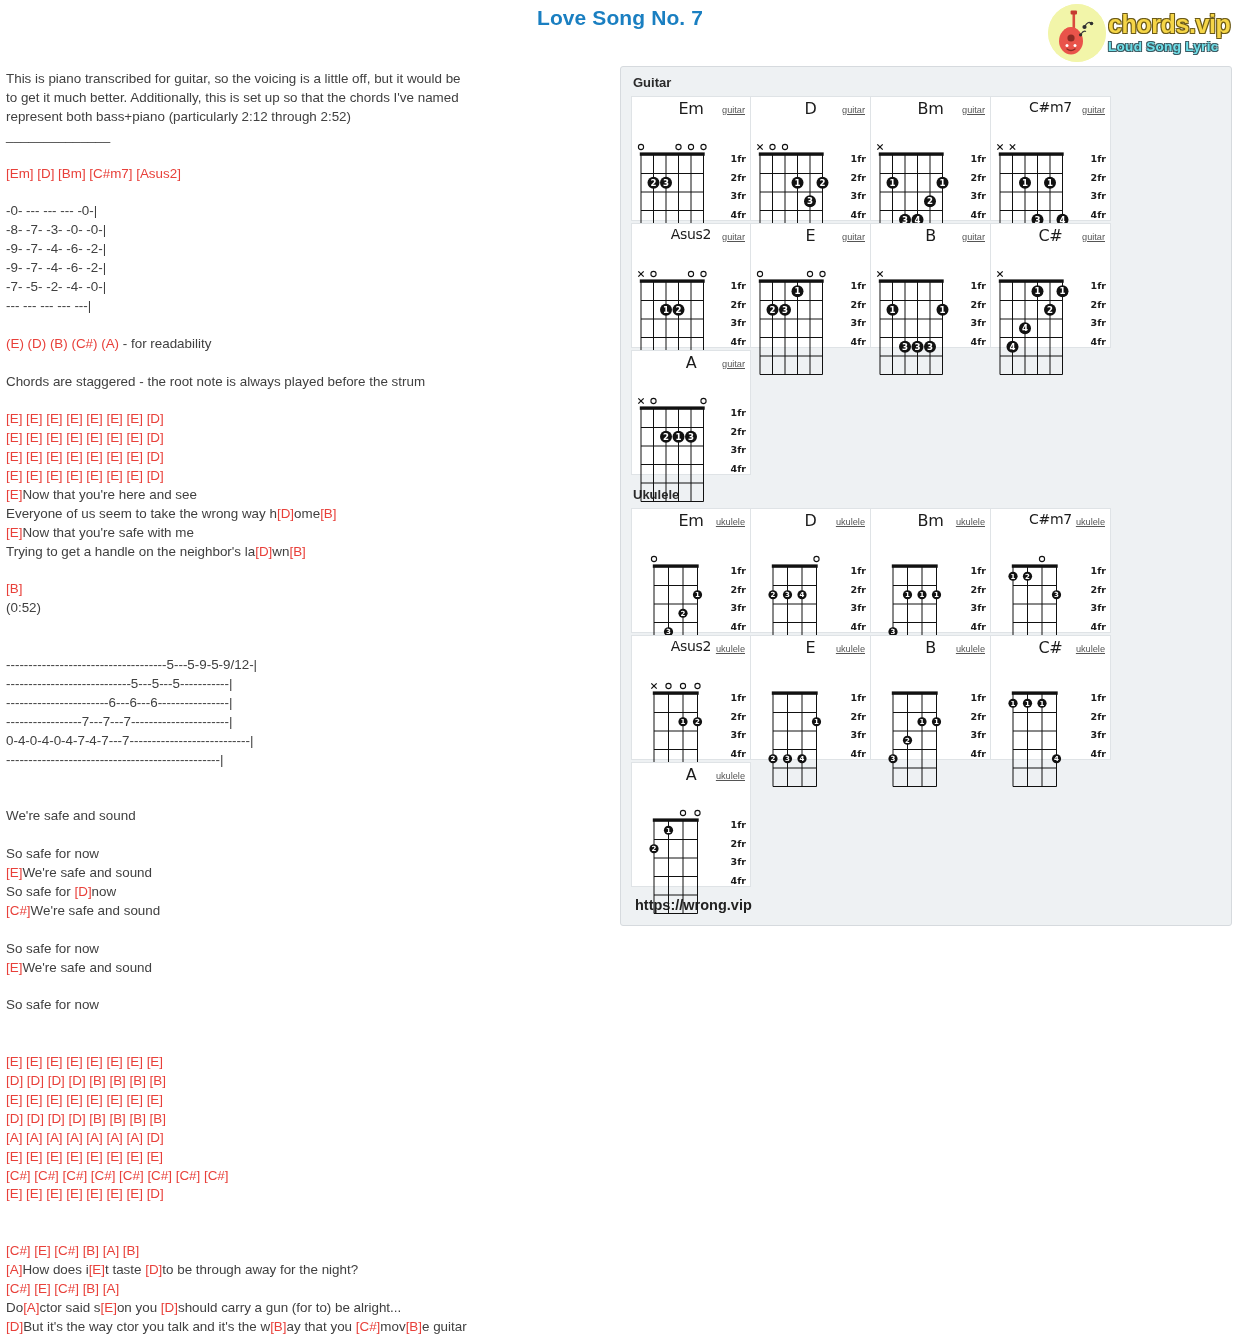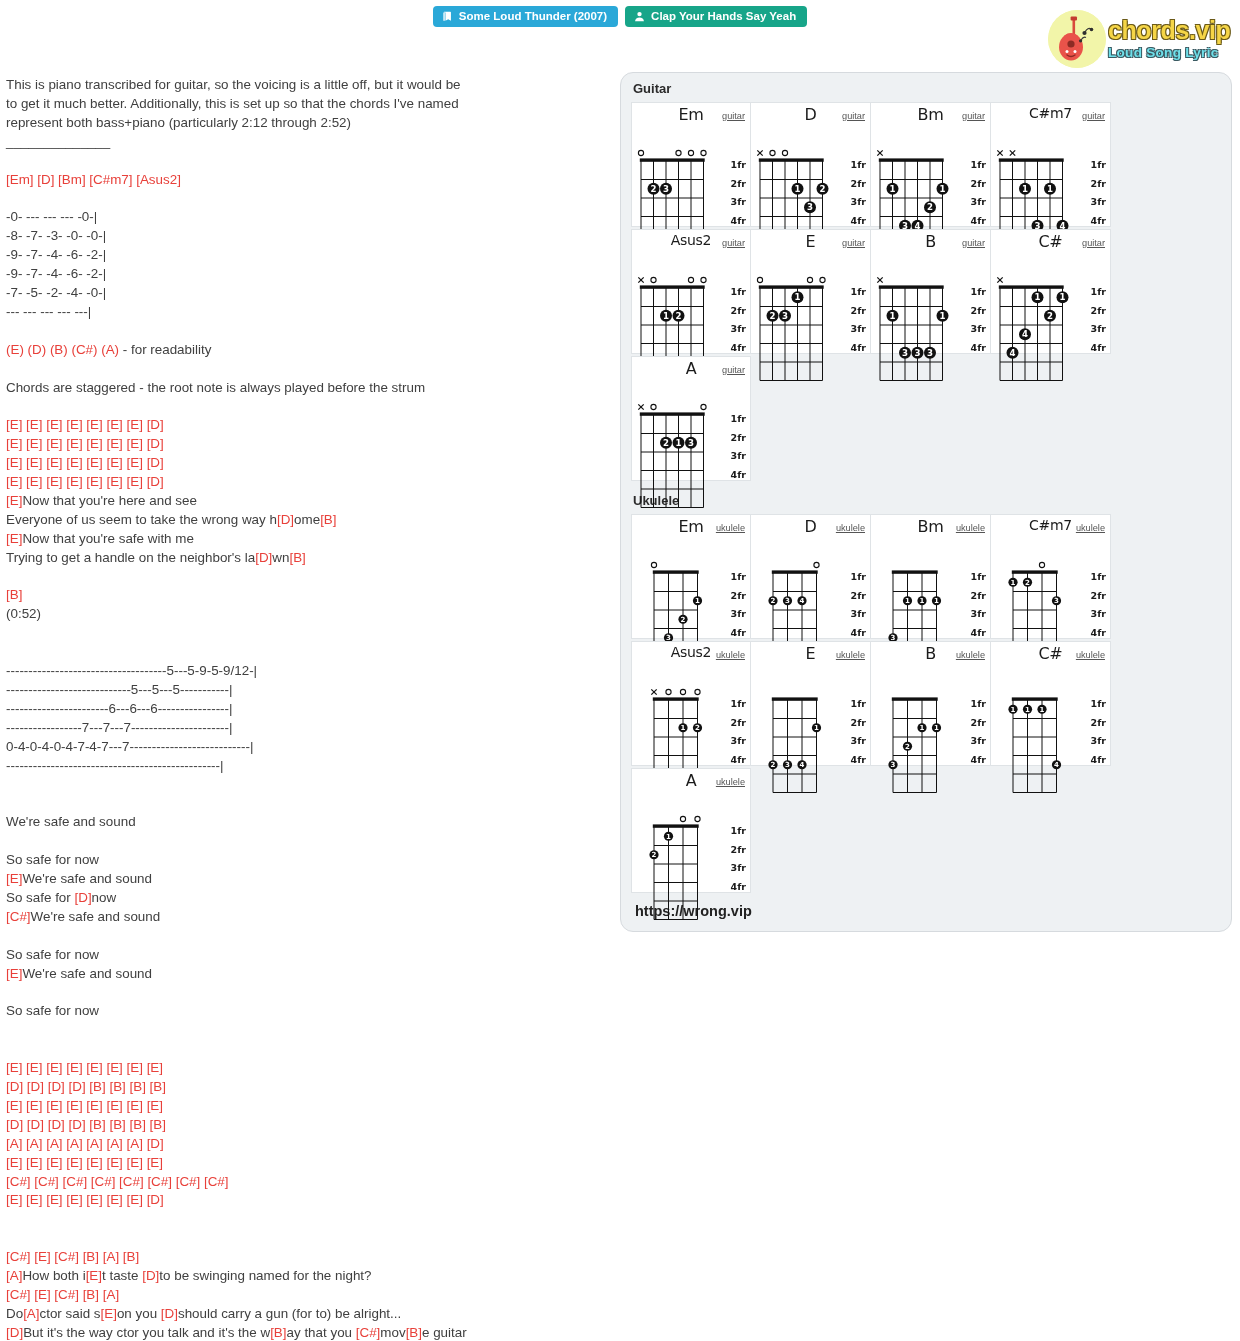--- a/index.html
+++ b/index.html
@@ -87,21 +87,21 @@
     color:#404040;
     white-space:pre-wrap;
     word-break:break-word;
   }
   .lyrics .ch{color:#e8403a;}
 
   
   .chord-panel{
     border:1px solid #d6dade;
     background:#eef1f3;
-    border-radius:13px;
+    border-radius:3px;
     padding:8px 10px 12px 10px;
     box-sizing:border-box;
     width:612px;
   }
   .inst-label{
     font-size:13px;font-weight:bold;color:#2b2b2b;
     margin:0 0 6px 2px;
   }
   .chord-grid{display:flex;flex-wrap:wrap;}
   .chord-card{
@@ -139,41 +139,22 @@
     font-size:14.5px;font-weight:bold;color:#222;
     margin:10px 0 0 4px;
   }
 </style>
 </head>
 <body>
 
 <div class="page">
 
   <div class="header">
-
-    <div class="badges">
-      <span class="badge album">
-        <span class="bicon">
-          <svg width="11" height="11" viewBox="0 0 16 16">
-              <path fill="#ffffff" d="M3 1h9a1 1 0 0 1 1 1v12l-4-2-4 2V2H3z"></path>
-              <path fill="#ffffff" d="M2 2h2v12H2z"></path>
-            </svg>
-        </span>
-        <span>Some Loud Thunder (2007)</span>
-      </span>
-      <span class="badge artist">
-        <span class="bicon">
-          <svg width="11" height="11" viewBox="0 0 16 16">
-              <circle cx="8" cy="4.5" r="3.2" fill="#ffffff"></circle>
-              <path fill="#ffffff" d="M1.6 15c0-3.4 2.9-5.6 6.4-5.6s6.4 2.2 6.4 5.6z"></path>
-            </svg>
-        </span>
-        <span>Clap Your Hands Say Yeah</span>
-      </span>
-    </div>
+    <div class="song-title">Love Song No. 7</div>
+
 
     <div class="logo">
       <div class="logo-circle">
         <svg width="58" height="58" viewBox="0 0 58 58">
           <circle cx="29" cy="29" r="29" fill="#f2f5a9"></circle>
           <rect x="24.5" y="8" width="2.6" height="20" rx="1" fill="#d94a3d"></rect>
           <rect x="22.6" y="6.5" width="6.4" height="4" rx="1" fill="#c43b30"></rect>
           <ellipse cx="23" cy="37" rx="12" ry="13.5" fill="#e9534a"></ellipse>
           <ellipse cx="23" cy="31.5" rx="9.2" ry="8.5" fill="#e9534a"></ellipse>
           <circle cx="23" cy="34" r="3.6" fill="#8c2b24"></circle>
@@ -253,21 +234,21 @@
 [D] [D] [D] [D] [B] [B] [B] [B]
 [E] [E] [E] [E] [E] [E] [E] [E]
 [D] [D] [D] [D] [B] [B] [B] [B]
 [A] [A] [A] [A] [A] [A] [A] [D]
 [E] [E] [E] [E] [E] [E] [E] [E]
 [C#] [C#] [C#] [C#] [C#] [C#] [C#] [C#]
 [E] [E] [E] [E] [E] [E] [E] [D]</span><span>
 
 
 </span><span class="ch">[C#] [E] [C#] [B] [A] [B]
-[A]</span><span>How both i</span><span class="ch">[E]</span><span>t taste </span><span class="ch">[D]</span><span>to be swinging named for the night?
+[A]</span><span>How does i</span><span class="ch">[E]</span><span>t taste </span><span class="ch">[D]</span><span>to be through away for the night?
 </span><span class="ch">[C#] [E] [C#] [B] [A]</span><span>
 Do</span><span class="ch">[A]</span><span>ctor said s</span><span class="ch">[E]</span><span>on you </span><span class="ch">[D]</span><span>should carry a gun (for to) be alright...
 </span><span class="ch">[D]</span><span>But it's the way ctor you talk and it's the w</span><span class="ch">[B]</span><span>ay that you </span><span class="ch">[C#]</span><span>mov</span><span class="ch">[B]</span><span>e guitar
 </span><span class="ch">[C#]</span><span>Gravity's one thing </span><span class="ch">[B]</span><span>and
 </span></div>
     </div>
 
     <div class="right-col">
       <div class="chord-panel">
         <div class="inst-label">Guitar</div>

